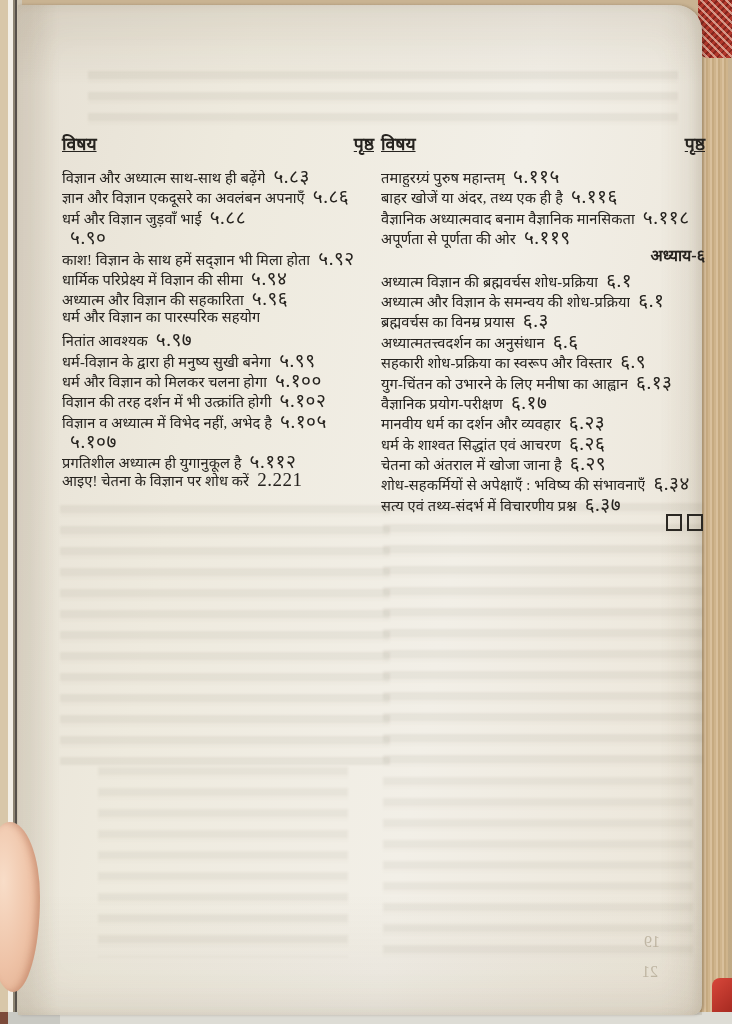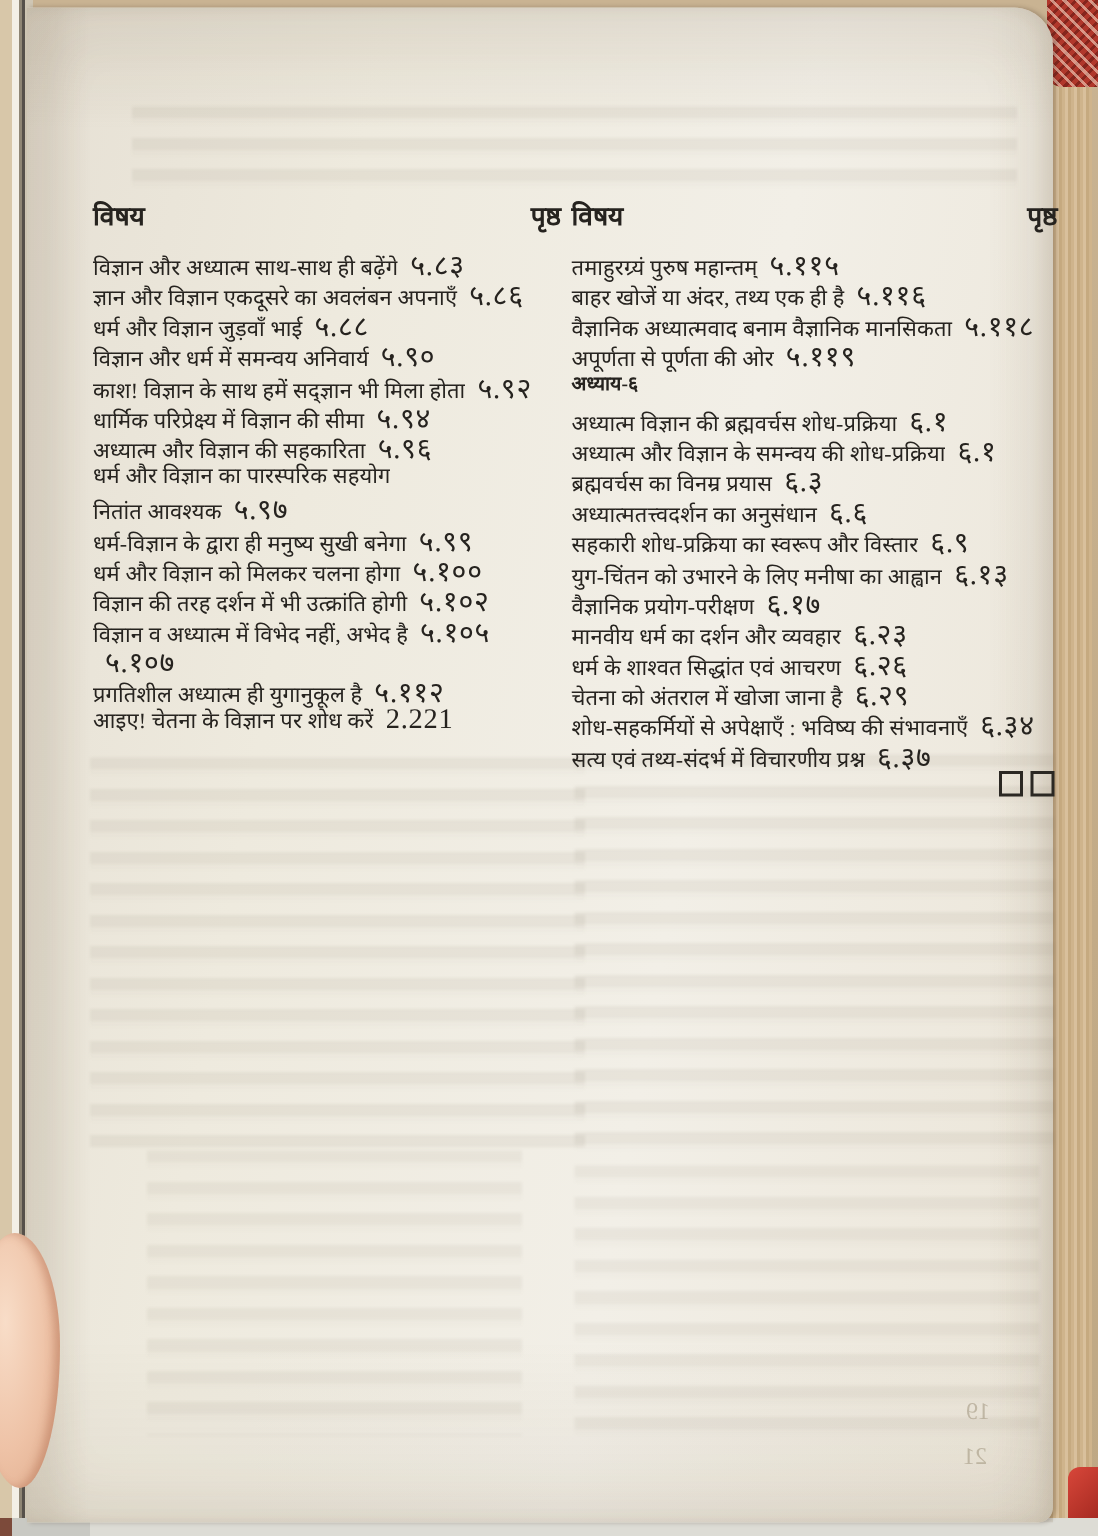--- a/index.html
+++ b/index.html
@@ -45,26 +45,26 @@
   .ghost{position:absolute;
     background-image:repeating-linear-gradient(180deg, rgba(118,108,88,.15) 0 8px, rgba(118,108,88,.04) 8px 12px, rgba(0,0,0,0) 12px 21px);
     filter:blur(1.2px);opacity:.6;}
   .ghost-num{position:absolute;transform:scaleX(-1);color:rgba(148,136,110,.48);
     font-size:16px;filter:blur(.4px);}
 
   
   .col{position:absolute;color:#26231f;}
   .col-left{left:44px;top:126px;width:312px;}
   .col-right{left:363px;top:126px;width:324px;}
-  .col-header{display:flex;justify-content:space-between;font-weight:700;font-size:17.5px;margin-bottom:8px;}
+  .col-header{display:flex;justify-content:space-between;font-weight:700;font-size:17.5px;margin-bottom:8px;text-decoration:underline;}
   .row{display:flex;justify-content:flex-start;align-items:baseline;height:20.4px;white-space:nowrap;font-size:14.6px;}
   .row .t{overflow:hidden;letter-spacing:.1px;}
   .row .p{margin-left:8px;font-size:19px;letter-spacing:.5px;}
   .row.bold{font-weight:400;}
-  .chapter-heading{text-align:left;font-weight:700;font-size:13px;height:22px;line-height:22px;}
+  .chapter-heading{text-align:right;font-weight:700;font-size:16px;height:22px;line-height:22px;}
   .end-marker{display:flex;justify-content:flex-end;gap:5px;margin-top:3px;margin-right:2px;}
   .sq{width:12px;height:13px;border:2.5px solid #2b2823;display:inline-block;background:transparent;}
   .page-number{position:absolute;left:58px;top:1030px;font-size:17.5px;color:#2a2722;letter-spacing:.5px;}
 </style>
 </head>
 <body>
 
 <div class="scene">
 
   <div class="edge-strip-right"></div>
@@ -101,21 +101,20 @@
             <span class="t">ज्ञान और विज्ञान एकदूसरे का अवलंबन अपनाएँ</span>
             <span class="p">५.८६</span>
           </div>
 
           <div class="row">
             <span class="t">धर्म और विज्ञान जुड़वाँ भाई</span>
             <span class="p">५.८८</span>
           </div>
 
           <div class="row">
-            <span class="t">विज्ञान और धर्म में समन्वय अनिवार्य</span>
             <span class="p">५.९०</span>
           </div>
 
           <div class="row">
             <span class="t">काश! विज्ञान के साथ हमें सद्ज्ञान भी मिला होता</span>
             <span class="p">५.९२</span>
           </div>
 
           <div class="row">
             <span class="t">धार्मिक परिप्रेक्ष्य में विज्ञान की सीमा</span>

